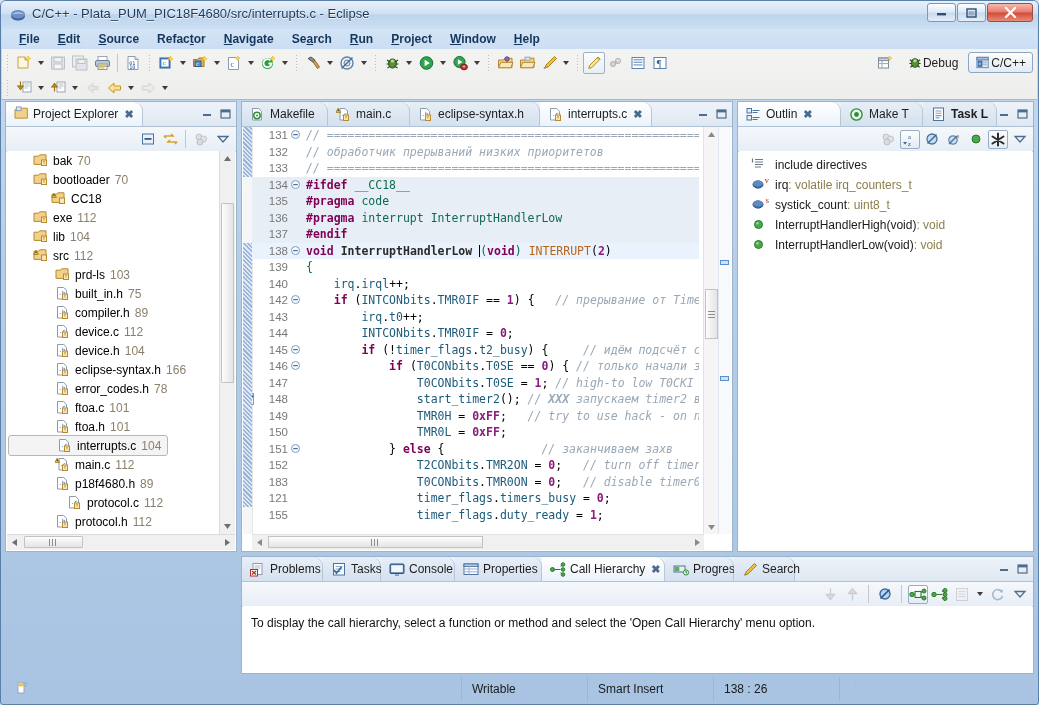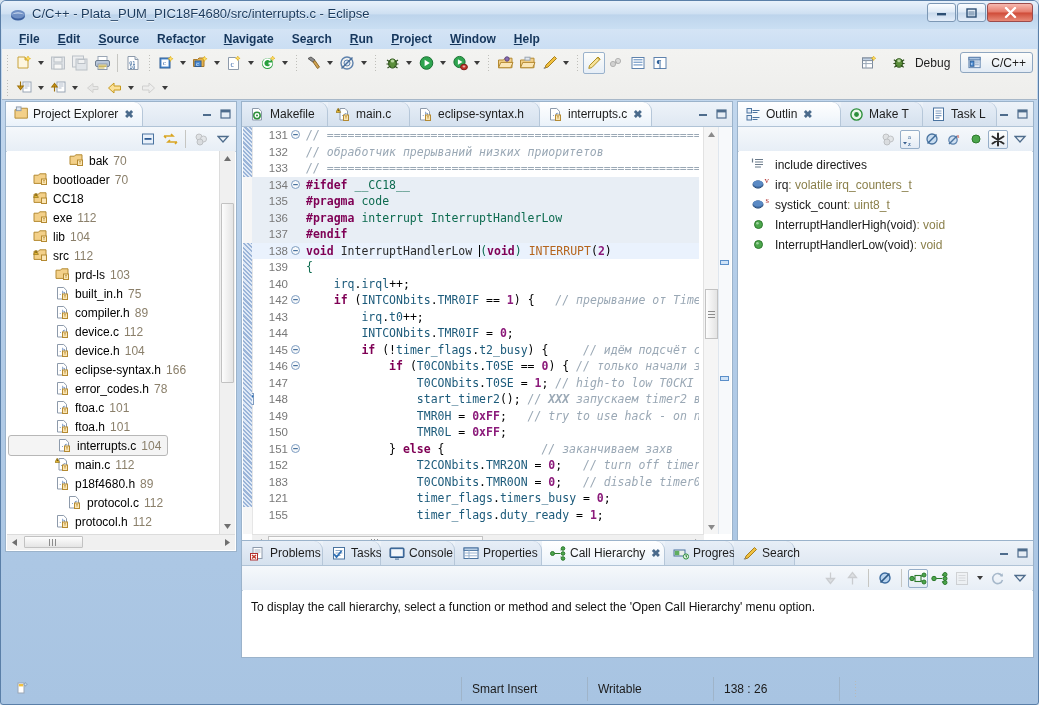--- a/index.html
+++ b/index.html
@@ -43,21 +43,21 @@
   .tb-row.r2{top:26px;}
   .grip{width:3px;height:18px;margin:0 4px;
      background-image:radial-gradient(#b9b9b4 40%,transparent 41%);
      background-size:3px 3px;opacity:.9;}
   .tbtn{width:22px;height:22px;display:flex;align-items:center;justify-content:center;border-radius:2px;}
   .tarrow{width:12px;height:22px;display:flex;align-items:center;justify-content:center;}
   .tarrow i{display:block;width:0;height:0;border-left:3.5px solid transparent;border-right:3.5px solid transparent;border-top:4px solid #3b3b3b;}
   .tsep{width:1px;height:18px;background:#c6c6c2;margin:0 4px;}
   .tbtn.pressed{border:1px solid #9ab2cc;background:linear-gradient(to bottom,#fdfdfa,#e6eef7);box-sizing:border-box;}
   .persp{position:absolute;right:4px;top:2px;height:23px;display:flex;align-items:center;gap:4px;}
-  .persp-btn{display:flex;align-items:center;gap:8px;padding:2px 6px;font-size:12px;color:#1e1e1e;border-radius:3px;text-align:right;}
+  .persp-btn{display:flex;align-items:center;gap:0;padding:2px 6px;font-size:12px;color:#1e1e1e;border-radius:3px;text-align:right;}
   .persp-btn.active{border:1px solid #8ea6c0;background:linear-gradient(to bottom,#fdfdfb,#e2ebf5);}
   
   .workbench{position:absolute;left:4px;top:100px;right:4px;bottom:30px;}
   
   .view{position:absolute;background:#fff;border:1px solid #9bb3cb;box-sizing:border-box;}
   .tabstrip{position:relative;height:24px;
      background:linear-gradient(to bottom,#eef3f9 0%,#dfe8f2 100%);
      border-bottom:1px solid #b0c3d6;}
   .tab{position:absolute;top:0;height:24px;display:flex;align-items:center;gap:4px;
        padding:0 8px;font-size:12px;color:#1d1d1d;box-sizing:border-box;white-space:nowrap;}
@@ -110,38 +110,38 @@
      font-family:"Liberation Sans",sans-serif;font-size:11.5px;}
   .ln .fold{display:inline-block;width:14px;text-align:center;color:#6f8fb5;font-size:10px;vertical-align:1px;}
   .ln .txt{display:inline-block;padding-left:4px;}
   .ln.hl{background:#e8eef5;}
   .ln.cur{background:#eaf2fd;}
   .kw{color:#7f0055;font-weight:bold;}
   .pp{color:#7f0055;font-weight:bold;}
   .cm{color:#9aa8b5;font-style:italic;}
   .cmb{color:#9aa8b5;font-style:italic;font-weight:bold;}
   .num2{color:#8b1a7a;font-weight:bold;}
-  .fn{color:#2a2a2a;font-weight:normal;}
+  .fn{color:#2a2a2a;font-weight:bold;}
   .ty{color:#0d6b4f;}
   .id{color:#1b5a7a;}
   .op{color:#000;}
   .macro{color:#b5651d;}
   .cursorbar{display:inline-block;width:1px;height:12px;background:#000;vertical-align:-2px;}
   .editscroll{position:absolute;right:12px;top:0;width:15px;bottom:16px;background:#f5f5f5;border-left:1px solid #e2e2e2;}
   .overview{position:absolute;right:0;top:0;width:12px;bottom:16px;background:#f7f9fb;border-left:1px solid #dfe6ee;}
   .ovmark{position:absolute;left:1px;width:9px;height:5px;background:#cfe3f7;border:1px solid #5b8fc9;box-sizing:border-box;}
   .edithscroll{position:absolute;left:9px;right:27px;bottom:0;height:15px;background:#f0f0f0;border-top:1px solid #e2e2e2;}
   
   #outlineView{right:0;top:0;width:297px;bottom:122px;}
   .olist{position:absolute;left:1px;top:49px;right:1px;bottom:1px;background:#fff;overflow:hidden;padding-top:4px;}
   .orow{height:20px;display:flex;align-items:center;font-size:12px;padding-left:12px;white-space:nowrap;}
   .orow .oi{width:18px;height:16px;margin-right:6px;flex:none;position:relative;}
   .orow .oname{color:#1a1a1a;}
   .orow .otype{color:#8a7f4a;}
-  .bp{position:absolute;left:236px;right:0;bottom:16px;height:118px;
+  .bp{position:absolute;left:236px;right:0;bottom:0;height:118px;
       background:#fff;border:1px solid #9bb3cb;box-sizing:border-box;}
   .bpbody{position:absolute;left:1px;top:49px;right:1px;bottom:1px;background:#fff;
       font-size:12px;color:#111;padding:10px 8px;}
   
   .statusbar{position:absolute;left:4px;right:4px;bottom:2px;height:26px;
      display:flex;align-items:center;font-size:12px;color:#1a1a1a;}
   .sb-cell{height:24px;display:flex;align-items:center;padding:0 10px;border-left:1px solid #9fb4c9;}
   .sb-cell.first{border-left:none;}
 </style>
 </head>
@@ -507,37 +507,37 @@
               <circle cx="10.5" cy="7" r="3" fill="#d8d8d8" stroke="#8f8f8f"></circle>
               <circle cx="7" cy="10" r="3" fill="#c8c8c8" stroke="#8f8f8f"></circle>
             </svg>
         </span>
         <span class="vbtn">
           <svg width="13" height="10">
               <path d="M1 2.5h10L6 8z" fill="none" stroke="#4e6c8c" stroke-width="1.3"></path>
             </svg>
         </span>
       </div>
-      <div class="tree" id="peTree"><div class="trow" style="padding-left: 26px; margin-left: 36px;">
+      <div class="tree" id="peTree"><div class="trow" style="padding-left: 26px;">
             <span class="ico"><svg width="16" height="15" viewBox="0 0 16 15">
                 <path d="M1 3.2h4.5l1.2-1.4H13v9.6H1z" fill="#f3d089" stroke="#b48a32"></path>
                 <rect x="8.5" y="7" width="5" height="5.5" fill="#fbe6b6" stroke="#b48a32"></rect>
                 <path d="M10 8.5h2M10 10h2" stroke="#c49a40" stroke-width=".8"></path>
               </svg></span>
             <span>bak</span>
             <span class="cnt">70</span>
           </div><div class="trow" style="padding-left: 26px;">
             <span class="ico"><svg width="16" height="15" viewBox="0 0 16 15">
                 <path d="M1 3.2h4.5l1.2-1.4H13v9.6H1z" fill="#f3d089" stroke="#b48a32"></path>
                 <rect x="8.5" y="7" width="5" height="5.5" fill="#fbe6b6" stroke="#b48a32"></rect>
                 <path d="M10 8.5h2M10 10h2" stroke="#c49a40" stroke-width=".8"></path>
               </svg></span>
             <span>bootloader</span>
             <span class="cnt">70</span>
-          </div><div class="trow" style="padding-left: 26px;">
+          </div><div class="trow" style="padding-left: 44px;">
             <span class="ico"><svg width="16" height="15" viewBox="0 0 16 15">
                 <path d="M1 3.2h4.5l1.2-1.4H13v9.6H1z" fill="#f3d089" stroke="#b48a32"></path>
                 <rect x="8.5" y="7" width="5" height="5.5" fill="#fbe6b6" stroke="#b48a32"></rect>
                 <path d="M3 2.2l2.4 4.2H0.6z" fill="#f3c33a" stroke="#8a6a10" stroke-width=".7"></path>
                 <rect x="2.6" y="3.5" width=".9" height="1.6" fill="#3a2d00"></rect>
               </svg></span>
             <span>CC18</span>
           </div><div class="trow" style="padding-left: 26px;">
             <span class="ico"><svg width="16" height="15" viewBox="0 0 16 15">
                 <path d="M1 3.2h4.5l1.2-1.4H13v9.6H1z" fill="#f3d089" stroke="#b48a32"></path>
@@ -910,21 +910,21 @@
           </div>
           <div class="tab inactive" style="left: 103px; width: 82px;">
             <span style="display: flex; align-items: center;">
               <svg width="16" height="15" viewBox="0 0 16 15">
                 <circle cx="7.5" cy="7.5" r="5.6" fill="#eaf6ea" stroke="#2d8f3a" stroke-width="1.4"></circle>
                 <circle cx="7.5" cy="7.5" r="2.4" fill="#2d8f3a"></circle>
               </svg>
             </span>
             <span>Make T</span>
           </div>
-          <div class="tab inactive" style="left: 185px; width: 74px;">
+          <div class="tab inactive" style="left: 185px; width: 74px; font-weight: bold;">
             <span style="display: flex; align-items: center;">
               <svg width="16" height="15" viewBox="0 0 16 15">
                 <rect x="2.5" y="1" width="10" height="12.5" fill="#fff" stroke="#4a739f"></rect>
                 <path d="M4.5 4h6M4.5 6.3h6M4.5 8.6h6M4.5 10.9h4" stroke="#7f9cc0" stroke-width="1.1"></path>
               </svg>
             </span>
             <span>Task L</span>
           </div>
         </div>
       <div class="vtoolbar">
@@ -1170,21 +1170,21 @@
   <div class="statusbar">
     <div class="sb-cell first" style="width:436px;">
       <span>
         <svg width="14" height="14" viewBox="0 0 14 14">
             <rect x="3" y="2" width="6" height="10" fill="#fff" stroke="#9aa6b5"></rect>
             <rect x="3.8" y="3" width="4.4" height="2.4" fill="#f0c040"></rect>
             <path d="M10.5 1.5l.6 1.3 1.3.6-1.3.6-.6 1.3-.6-1.3-1.3-.6 1.3-.6z" fill="#cfe0f2" stroke="#6e8aa6" stroke-width=".5"></path>
           </svg>
       </span>
     </div>
+    <div class="sb-cell" style="width:105px;">Writable</div>
     <div class="sb-cell" style="width:105px;">Smart Insert</div>
-    <div class="sb-cell" style="width:105px;">Writable</div>
     <div class="sb-cell" style="width:105px;">138 : 26</div>
     <div class="sb-cell" style="flex:1;">
       <span class="grip" style="margin-left:4px;"></span>
     </div>
   </div>
 
 </div>
 
 </body></html>

